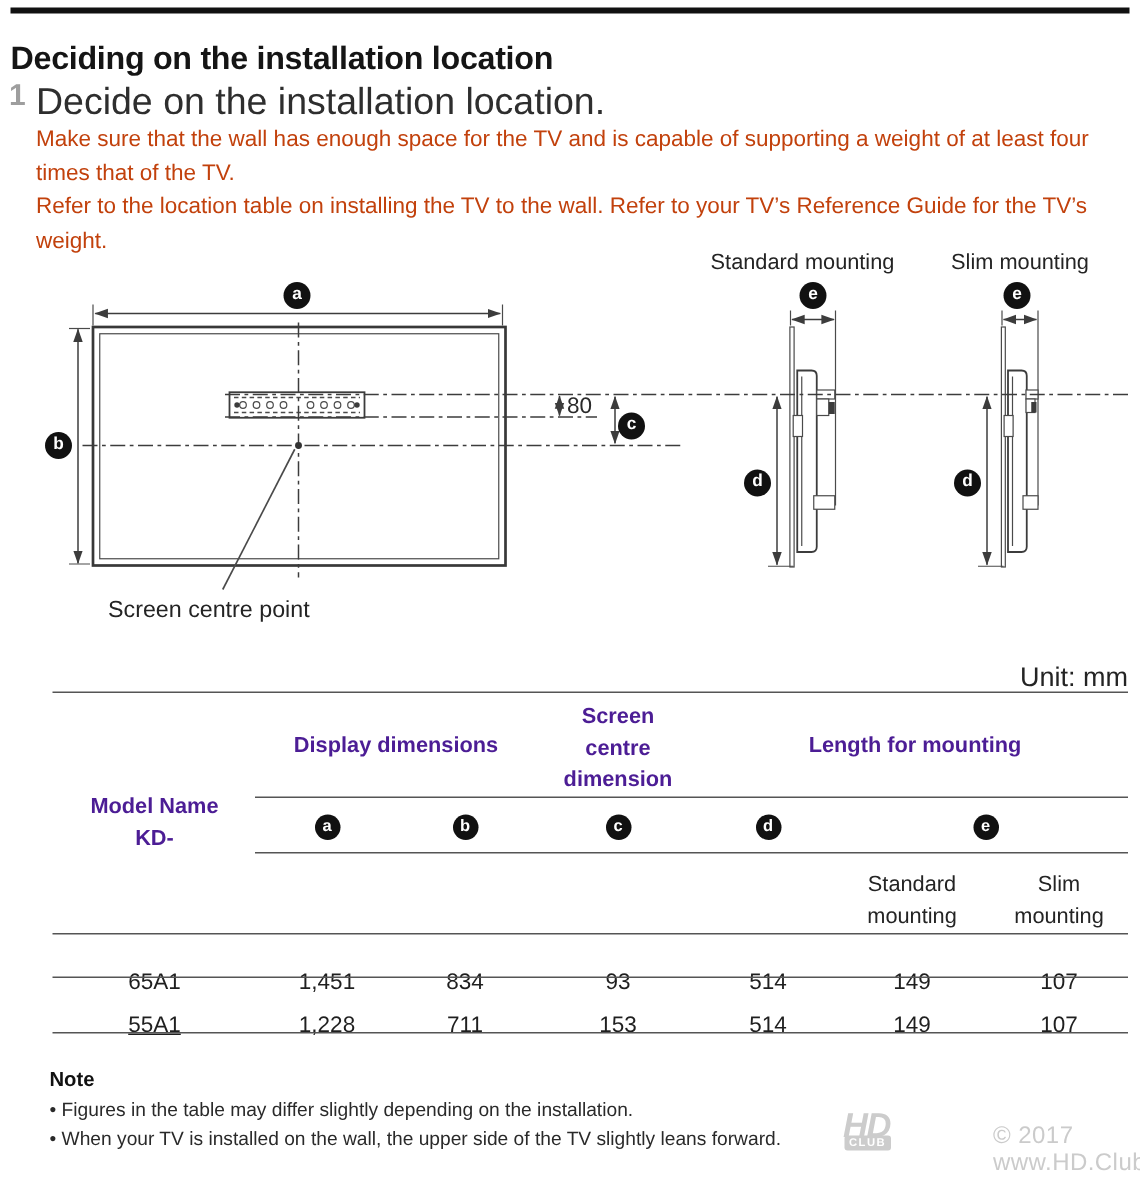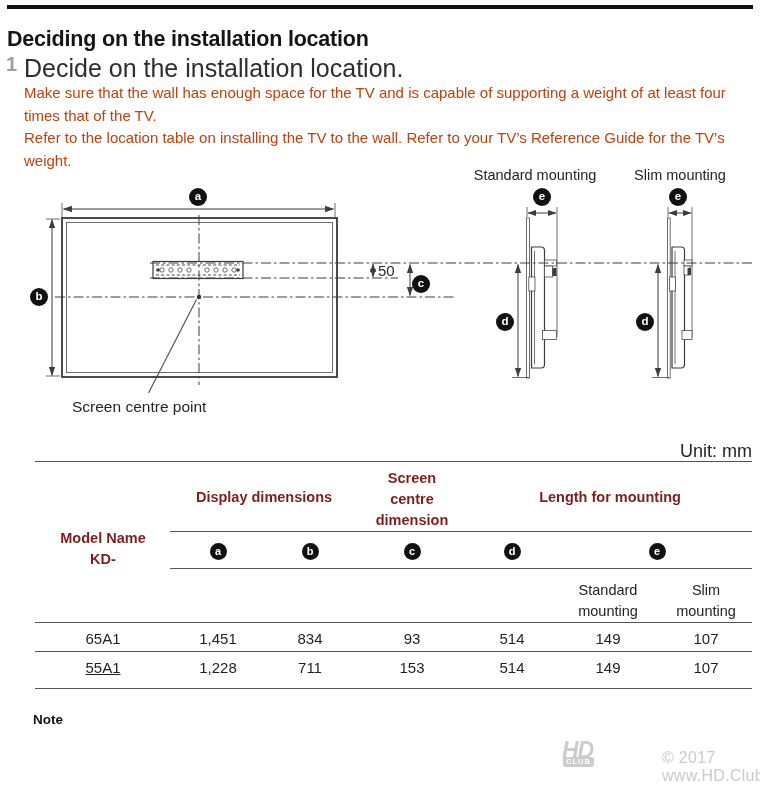--- a/index.html
+++ b/index.html
@@ -38,24 +38,24 @@
   .wfill { fill:#ffffff; }
   .dd    { stroke:#3c3c3c; stroke-width:1; fill:none; stroke-dasharray:10 3 2.5 3; }
   .dash  { stroke:#4a4a4a; stroke-width:1; fill:none; stroke-dasharray:3 2.2; }
   .dim   { stroke:#3c3c3c; stroke-width:1; fill:none; marker-start:url(#mS); marker-end:url(#mE); }
   .lead  { stroke:#4a4a4a; stroke-width:1.1; fill:none; }
 
   
   #spec-table { position:absolute; left:0; top:440px; width:760px; height:260px; }
   .tline { position:absolute; height:1.5px; background:#555; }
   .tcell { position:absolute; transform:translateX(-50%); text-align:center; white-space:nowrap; }
-  .th    { font-size:14.5px; font-weight:bold; color:#7f1d1d; }
+  .th    { font-size:14.5px; font-weight:bold; color:#4c1d95; }
   .th.wrap { white-space:normal; line-height:21px; }
   .tsub  { font-size:14.5px; color:#242424; white-space:normal; line-height:21px; }
-  .td    { font-size:15px; color:#1f1f1f; }
+  .td    { font-size:15px; color:#1f1f1f;margin-top:16px; }
   .unit  { position:absolute; left:600px; top:1px; width:152px; text-align:right; font-size:18px; color:#242424; }
 
   
   .note-title { position:absolute; left:33px; top:712px; font-size:13.5px; font-weight:bold; color:#111; }
   .note-list { position:absolute; left:33px; top:731px; margin:0; padding:0; list-style:none; width:560px; }
   .note-list li { font-size:12.8px; line-height:18.5px; color:#2a2a2a; }
   .note-list li::before { content:"\2022\00a0"; }
 
   
   .wm { position:absolute; color:#cbcbcb; }
@@ -165,21 +165,21 @@
       </g>
 
       <g>
         <circle cx="199" cy="132" r="2.3" fill="#333"></circle>
         <path class="lead" d="M196.5 134.5 L148.5 228"></path>
       </g>
     </svg>
 
     <div class="dlabel" style="left:458px; top:2px; width:154px;">Standard mounting</div>
     <div class="dlabel" style="left:616px; top:2px; width:128px;">Slim mounting</div>
-    <div class="dim80">50</div>
+    <div class="dim80">80</div>
     <div class="centre-label">Screen centre point</div>
 
     <div class="badge" style="left:189px; top:23px;">a</div>
     <div class="badge" style="left:30px;  top:123px;">b</div>
     <div class="badge" style="left:412px; top:110px;">c</div>
     <div class="badge" style="left:533px; top:23px;">e</div>
     <div class="badge" style="left:669px; top:23px;">e</div>
     <div class="badge" style="left:496px; top:148px;">d</div>
     <div class="badge" style="left:636px; top:148px;">d</div>
   </div>
@@ -230,20 +230,24 @@
       <div class="tcell td" style="left:412px; top:219px;">153</div>
       <div class="tcell td" style="left:512px; top:219px;">514</div>
       <div class="tcell td" style="left:608px; top:219px;">149</div>
       <div class="tcell td" style="left:706px; top:219px;">107</div>
     </div>
 
     <div class="tline" style="left:35px; width:717px; top:247.5px;"></div>
   </div>
 
   <div class="note-title">Note</div>
+  <ul class="note-list">
+    <li>Figures in the table may differ slightly depending on the installation.</li>
+    <li>When your TV is installed on the wall, the upper side of the TV slightly leans forward.</li>
+  </ul>
 
   <div class="wm wm-logo">
     <span class="wm-hd">HD</span>
     <span class="wm-club">CLUB</span>
   </div>
   <div class="wm wm-text">© 2017 www.HD.Club.tw</div>
 
 </div>
 
 </body></html>

